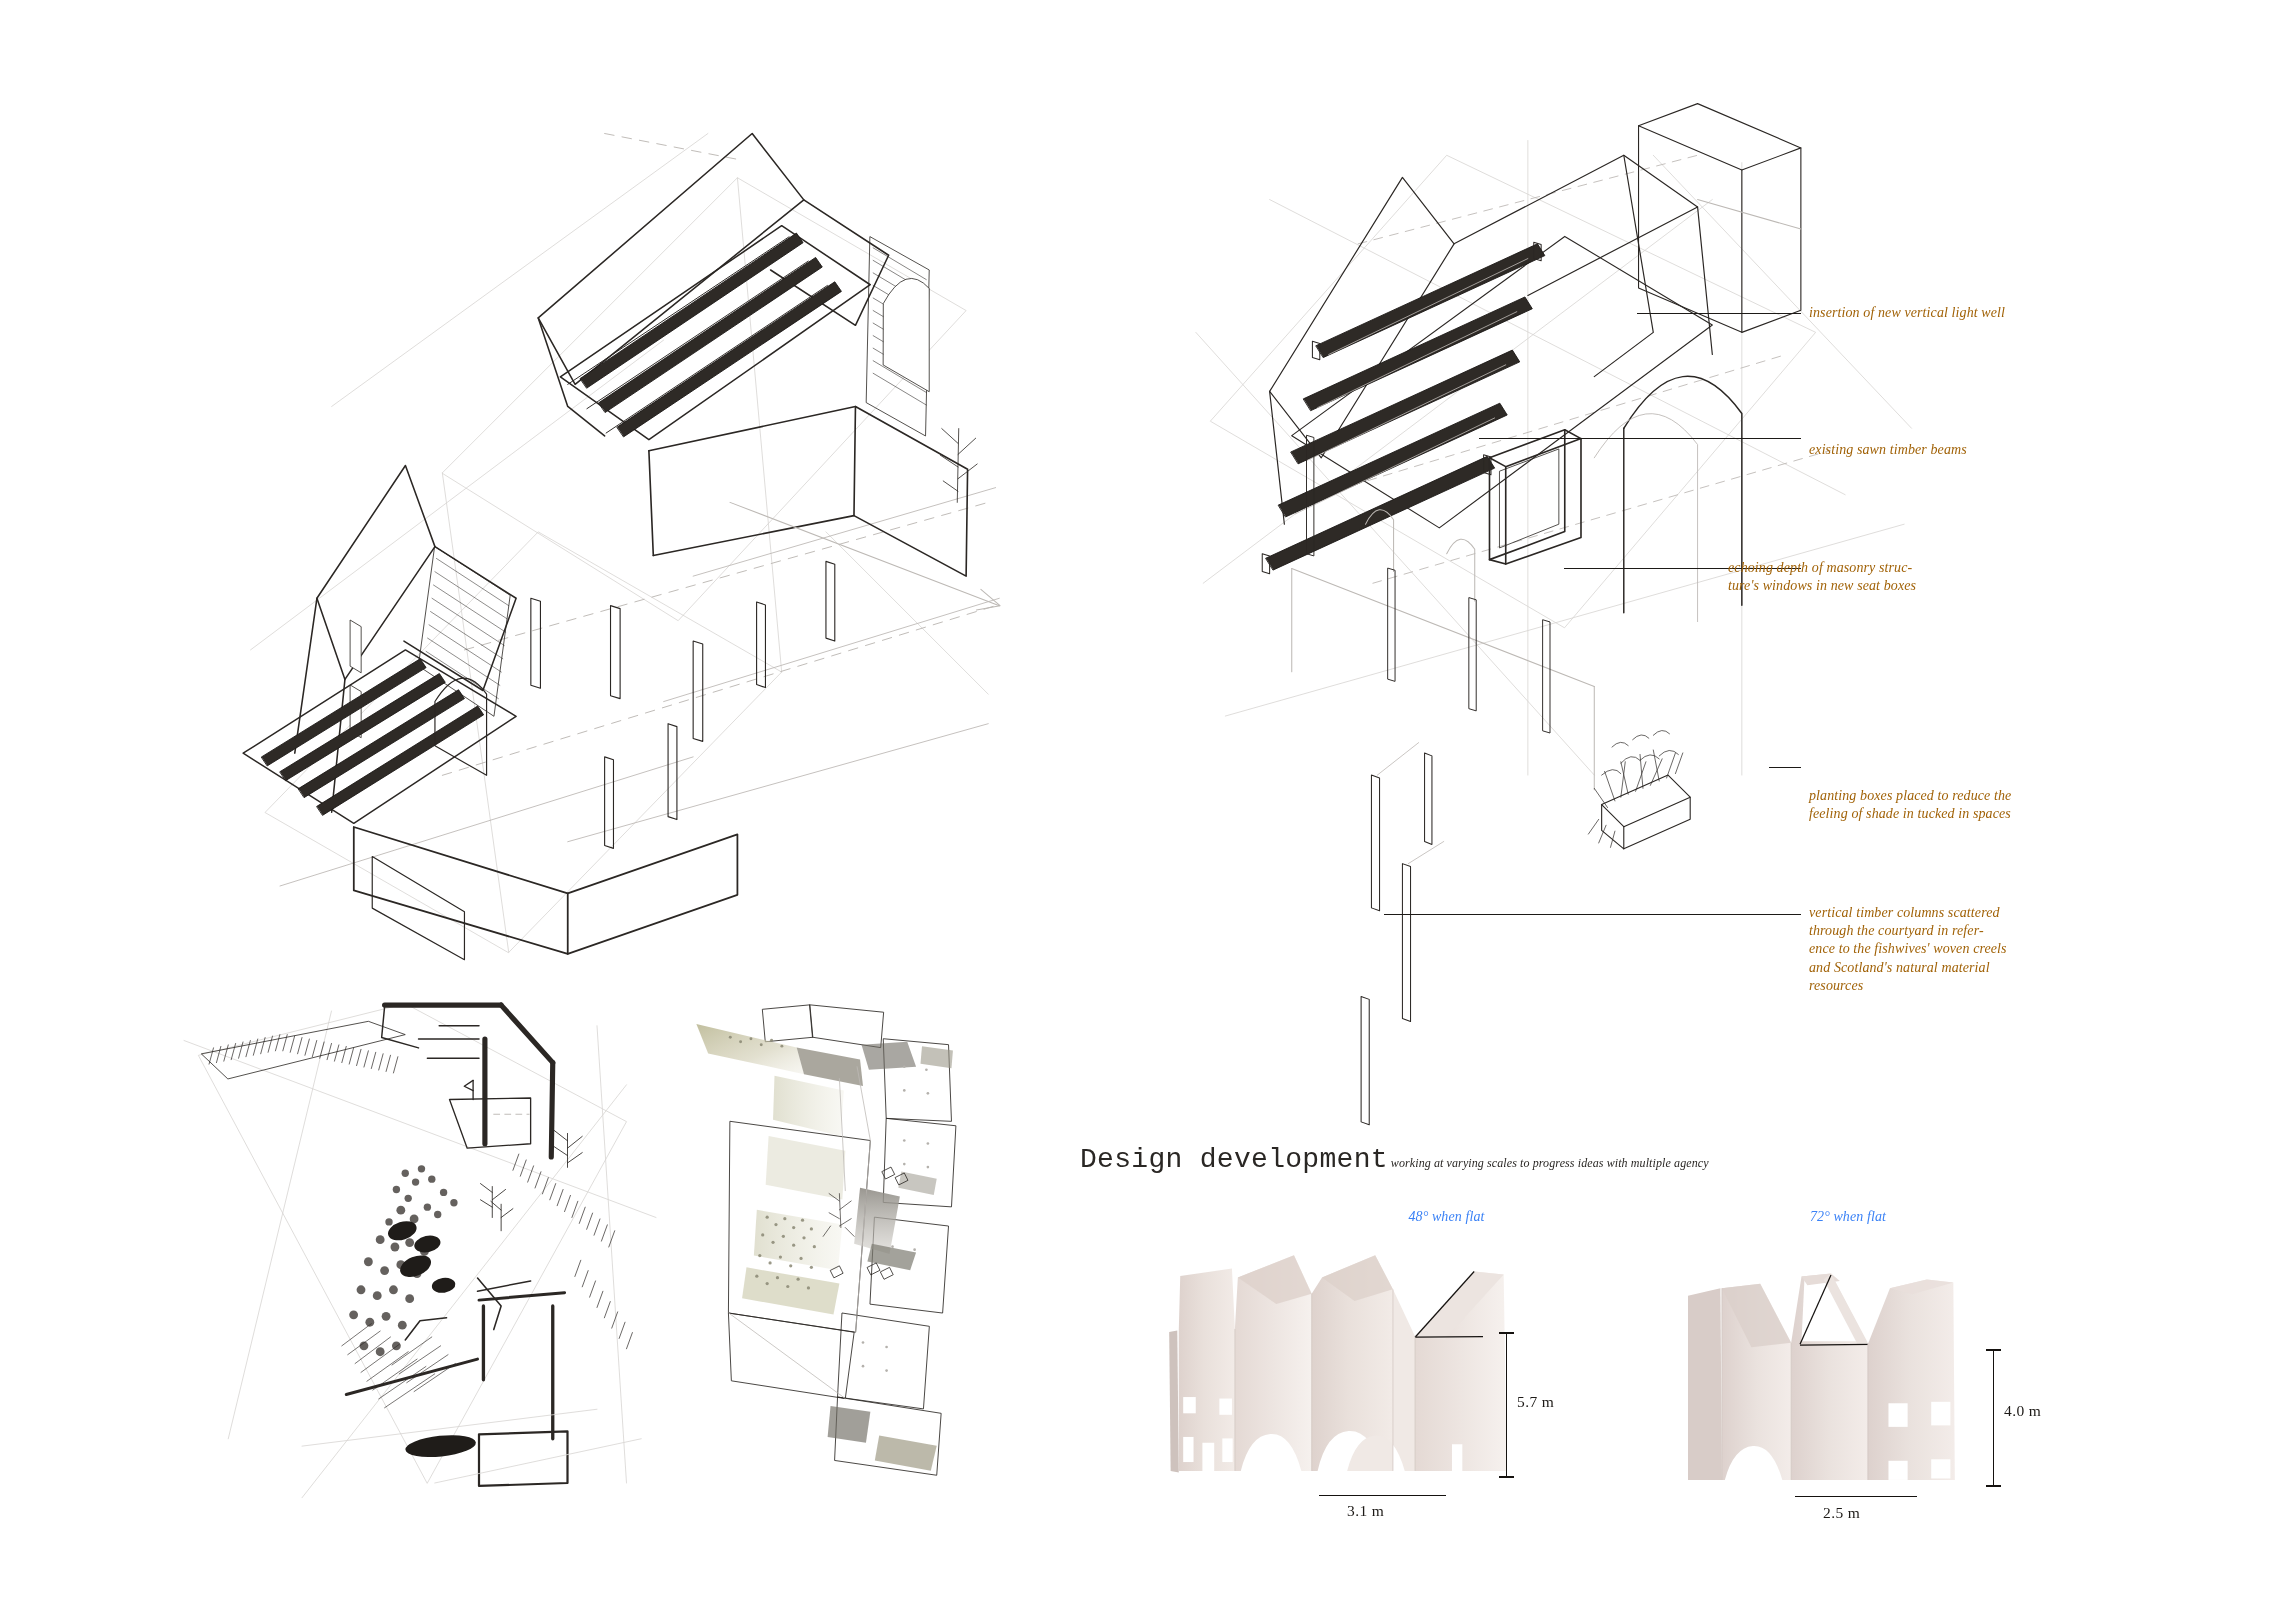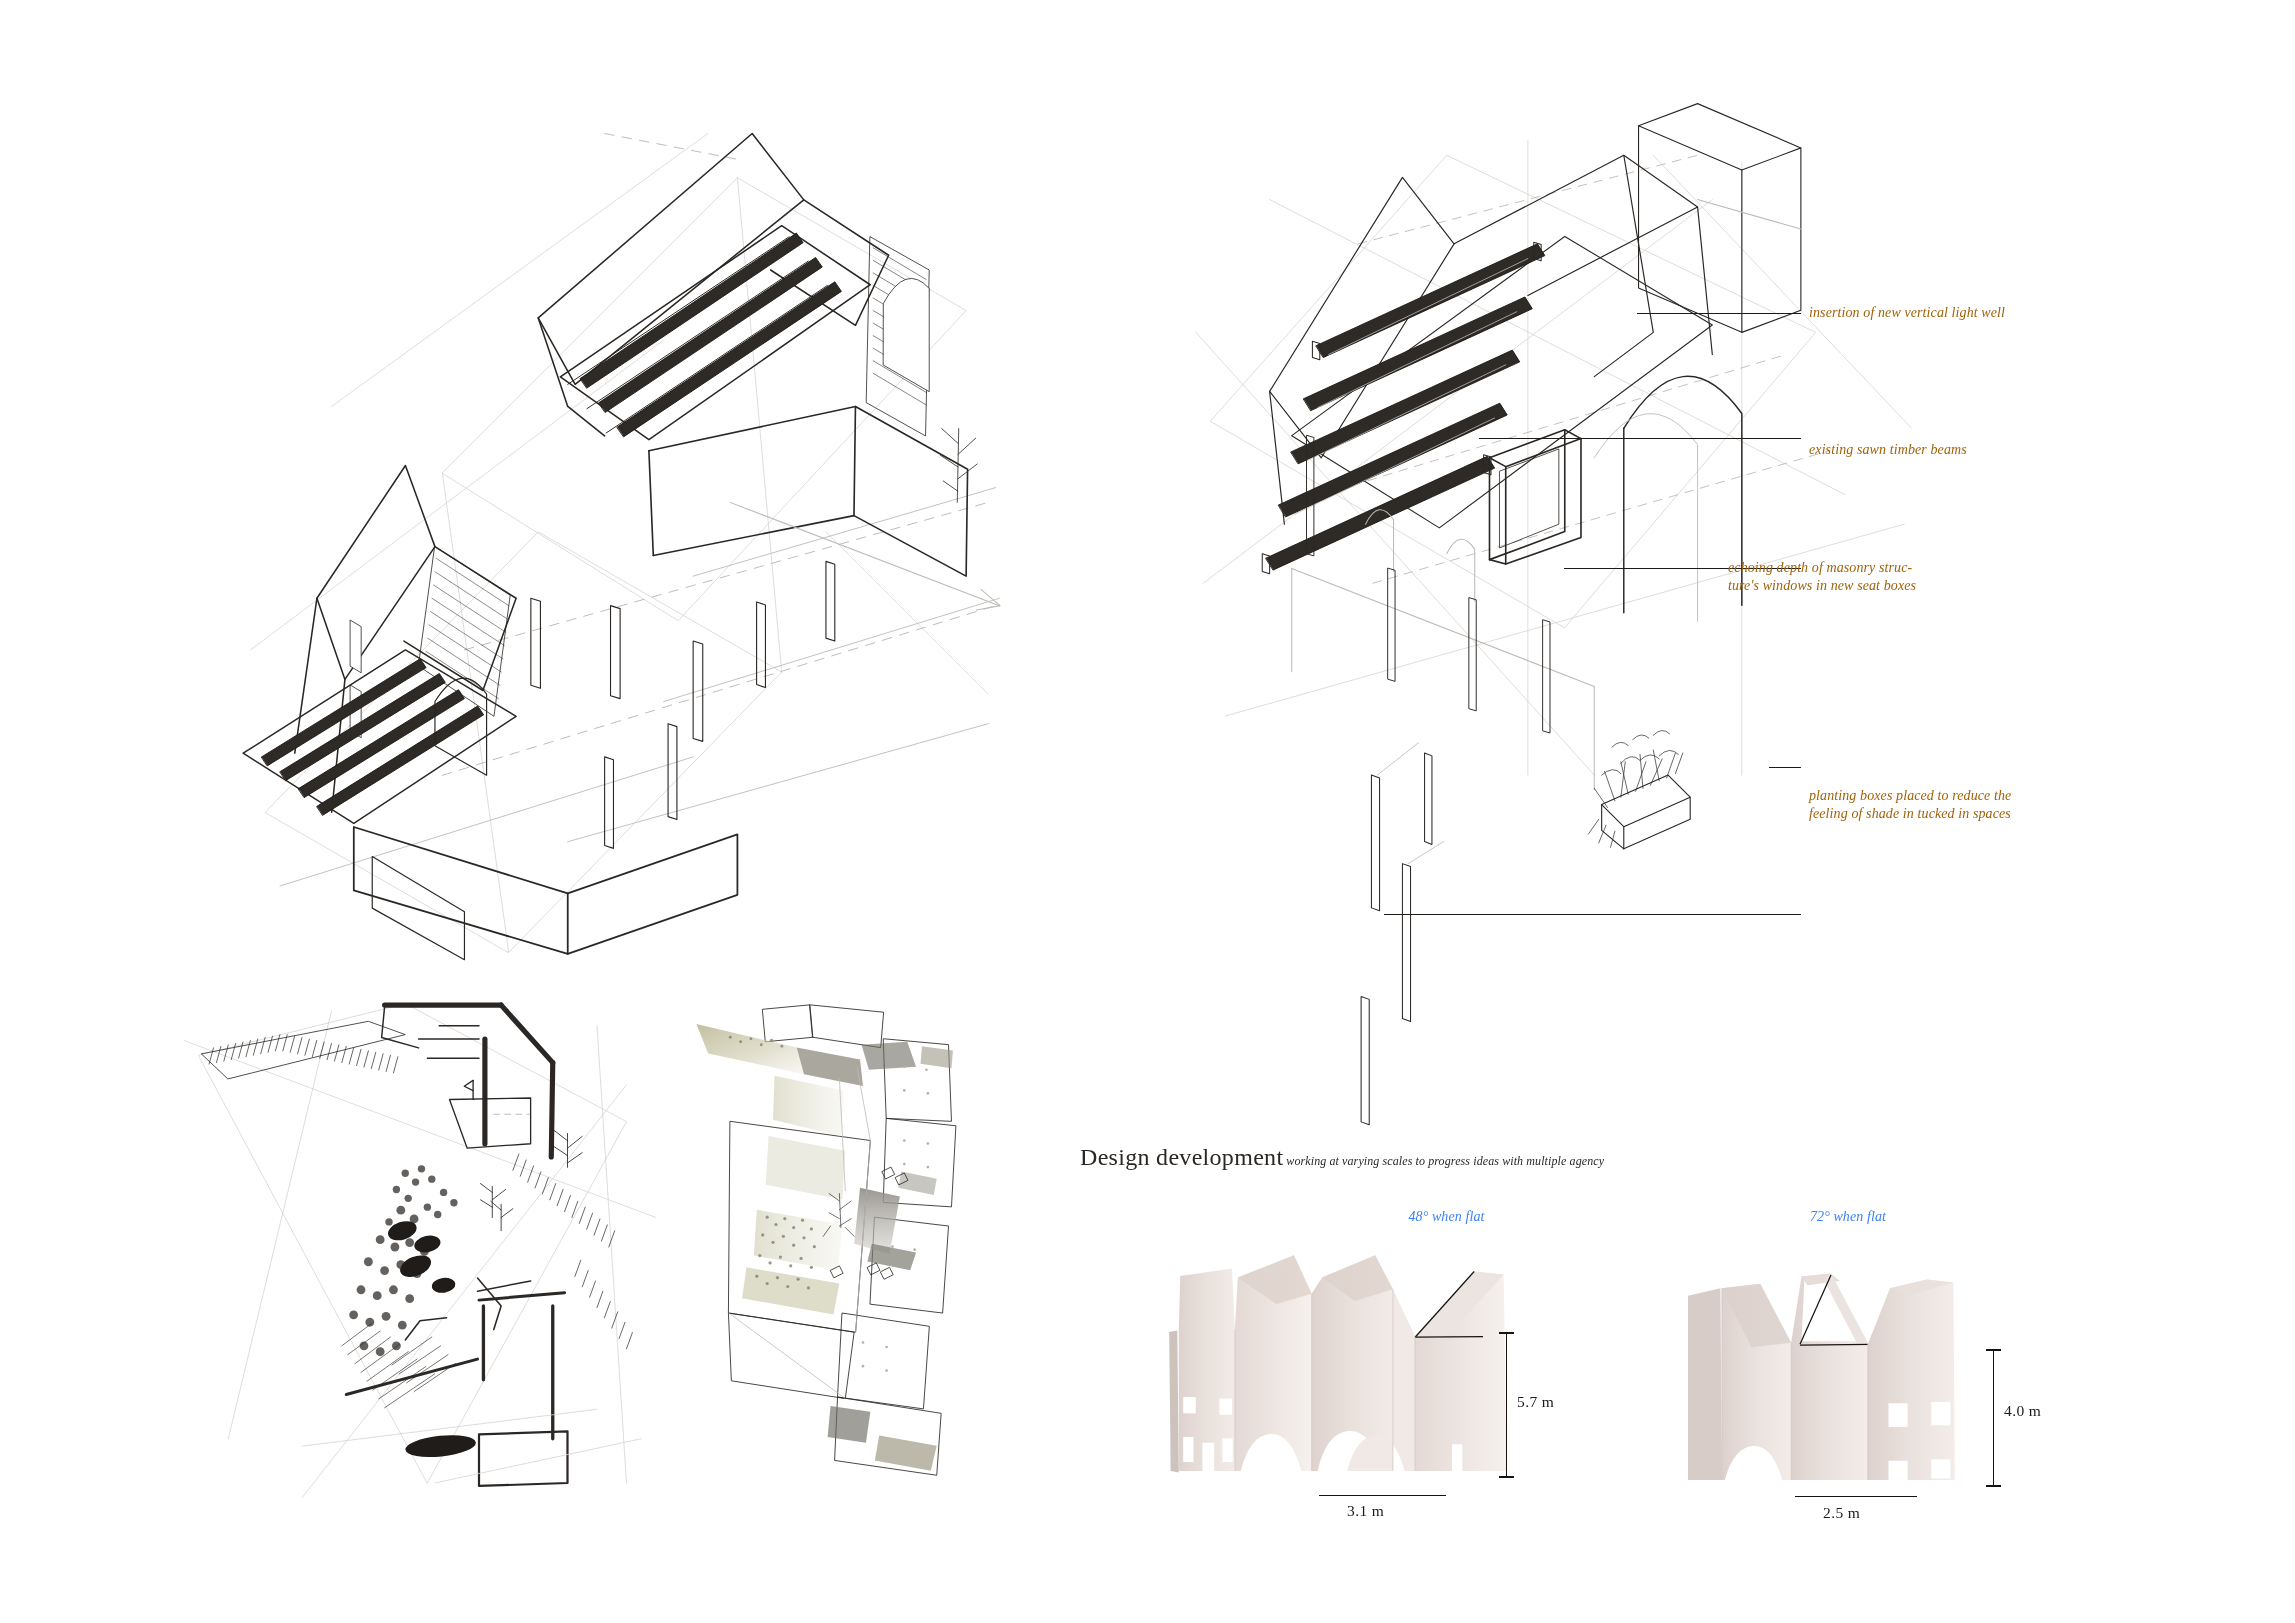--- a/index.html
+++ b/index.html
@@ -18,21 +18,21 @@
     font-size:14px;
     line-height:1.30;
     color:#a16207;
     letter-spacing:0.1px;
     white-space:pre-line;
   }
   .leader{position:absolute;height:0;border-top:1px solid #1d1a17;}
 
   
   .caption{position:absolute;white-space:nowrap;color:#2a2724;}
-  .caption .hd{font-size:24px;letter-spacing:0.3px;}
+  .caption .hd{font-size:28px;letter-spacing:0.3px;font-family:Liberation Mono, monospace;}
   .caption .sub{font-size:12px;font-style:italic;letter-spacing:0.1px;}
 
   
   .mlabel{position:absolute;font-style:italic;font-size:14px;color:#3b82f6;
           text-align:center;letter-spacing:0.1px;white-space:nowrap;}
   .dim{position:absolute;font-size:15.5px;color:#1d1a17;white-space:nowrap;
        letter-spacing:0.4px;}
   .dimline-h{position:absolute;height:0;border-top:1.5px solid #15120f;}
   .dimline-v{position:absolute;width:0;border-left:1.5px solid #15120f;}
   .tick{position:absolute;background:#15120f;}
@@ -316,20 +316,25 @@
 
   <div class="leader" style="left:1564px;top:568px;width:237px;"></div>
   <div class="anno" style="left:1728px;top:559px;width:236px;">echoing depth of masonry struc-
 ture's windows in new seat boxes</div>
 
   <div class="leader" style="left:1769px;top:767px;width:32px;"></div>
   <div class="anno" style="left:1809px;top:759px;width:236px;margin-top:28px;">planting boxes placed to reduce the
 feeling of shade in tucked in spaces</div>
 
   <div class="leader" style="left:1384px;top:914px;width:417px;"></div>
+  <div class="anno" style="left:1809px;top:904px;width:214px;">vertical timber columns scattered
+through the courtyard in refer-
+ence to the fishwives' woven creels
+and Scotland's natural material
+resources</div>
 
   <div class="abs" style="left:184px;top:996px;width:472px;height:502px;">
     <svg width="472" height="502" viewBox="0 0 640 680">
       <g stroke-linecap="round" stroke-linejoin="round">
 
         <g class="faint" stroke-width="1.1">
           <path d="M20 80 L300 10 L600 170 L330 660 Z"></path>
           <path d="M0 60 L640 300"></path>
           <path d="M160 680 L600 120"></path>
           <path d="M560 40 L600 660"></path>

